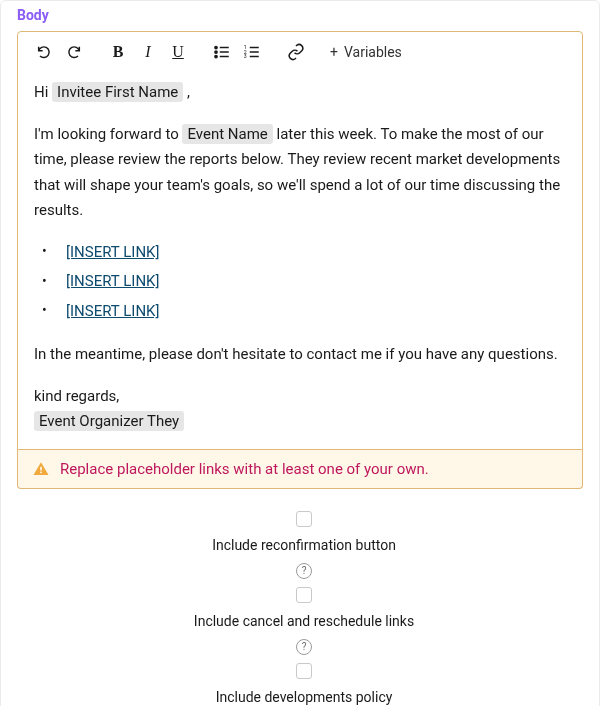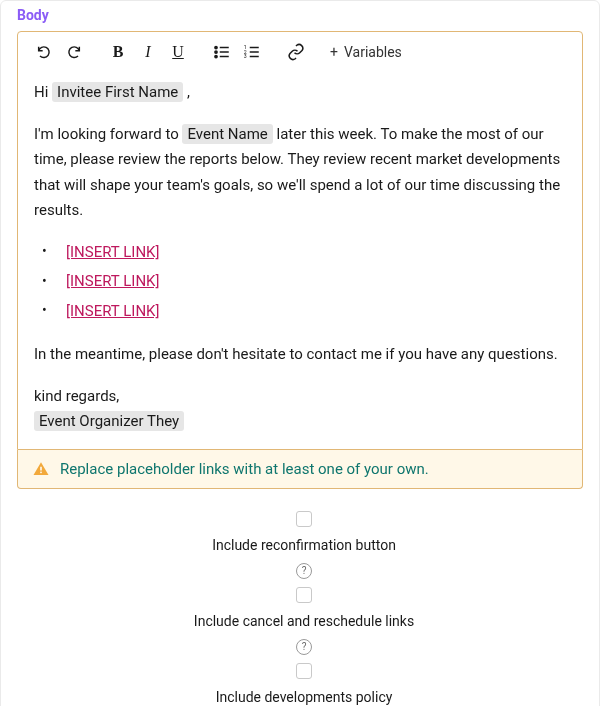--- a/index.html
+++ b/index.html
@@ -68,34 +68,34 @@
   display: flex; align-items: center;
   margin-bottom: 4px;
 }
 ul.links li::before {
   content: "•";
   width: 24px;
   color: #1a1a1a;
   font-size: 14px;
 }
 ul.links a {
-  color: #be185d;
+  color: #0c4a6e;
   text-decoration: underline;
 }
 .signoff {}
 .warning-bar {
   margin: 0 16px 14px 16px;
   background: #fff8e8;
   border: 1px solid #e1b775;
   border-top: none;
   border-radius: 0 0 4px 4px;
   padding: 10px 14px;
   display: flex; align-items: center; gap: 10px;
   font-size: 15px;
-  color: #0f766e;
+  color: #be185d;
 }
 .options {
   padding: 4px 16px 16px 24px;
 }
 .opt-row {
   display: flex; align-items: center; gap: 10px;
   padding: 4px 0;
   flex-direction: column;
 }
 .opt-row input[type=checkbox] {

